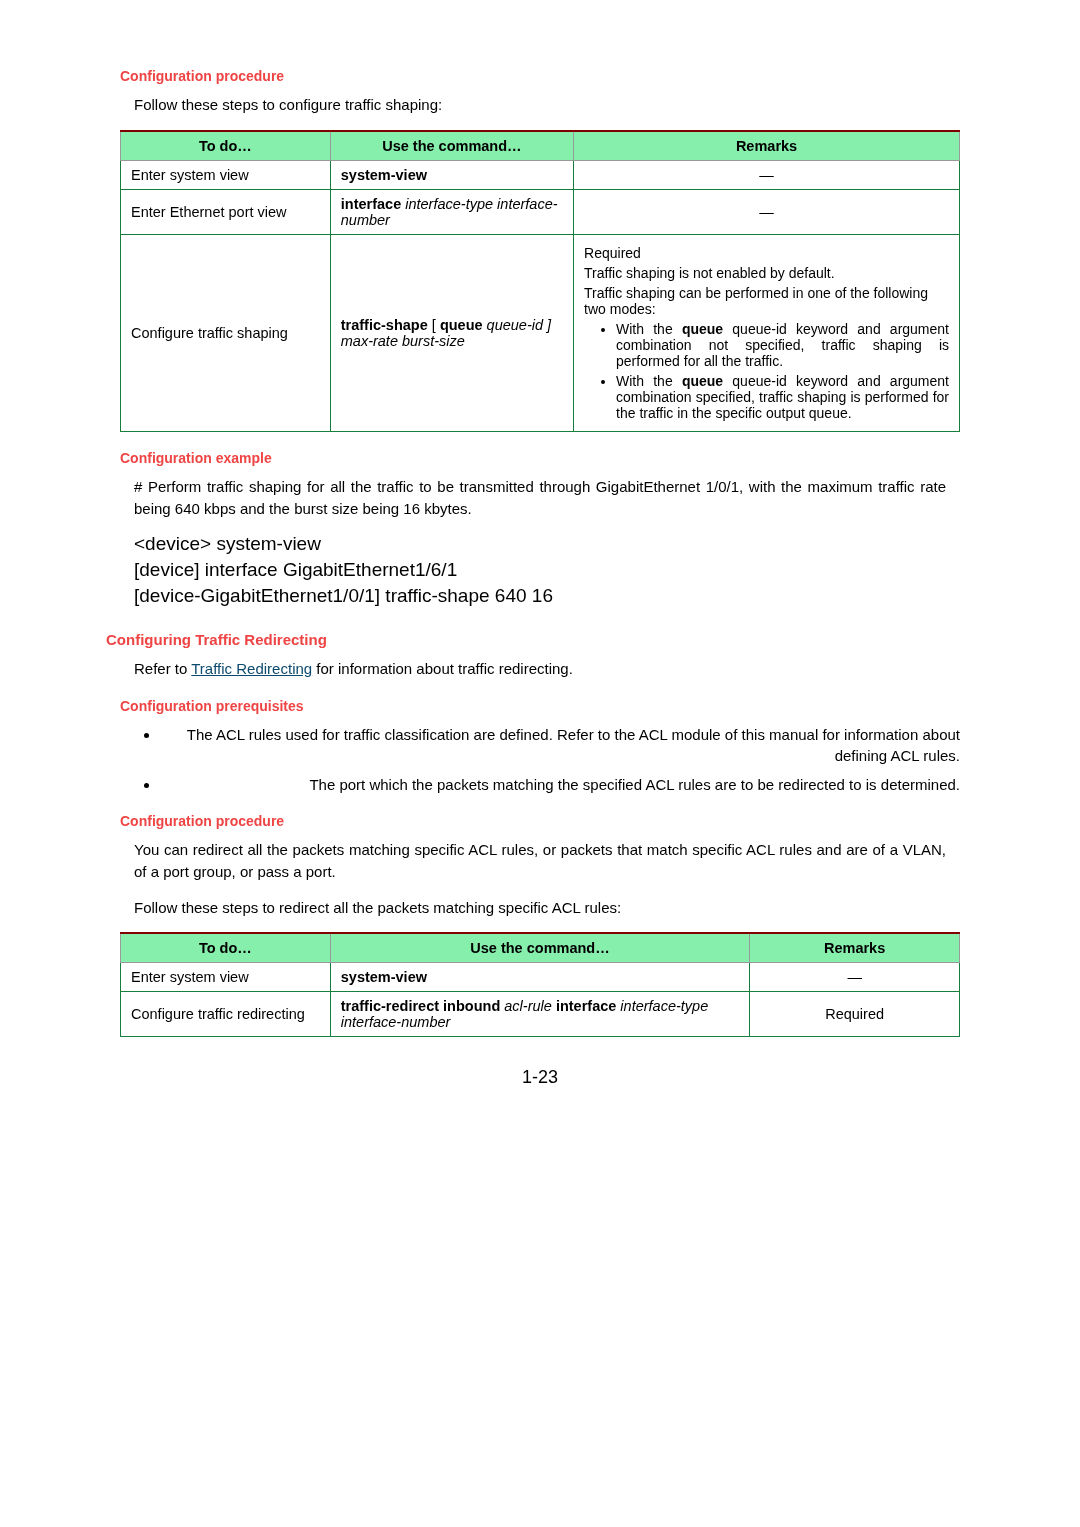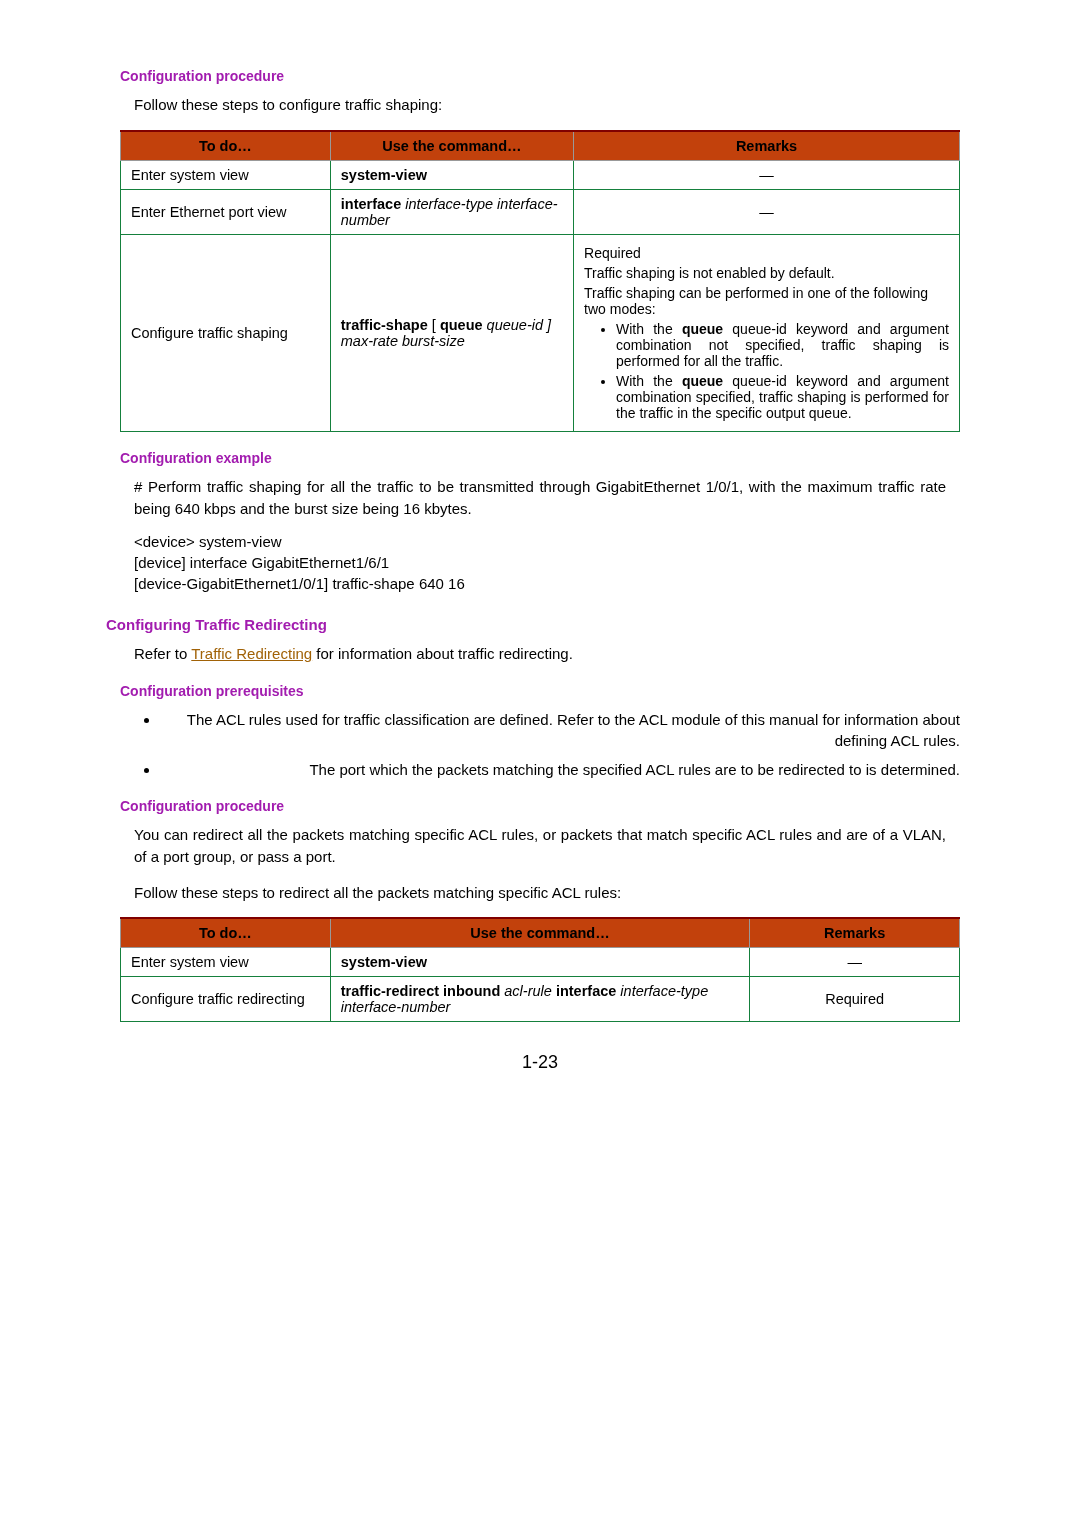--- a/index.html
+++ b/index.html
@@ -10,68 +10,68 @@
     color: #000;
     background: #fff;
   }
   .page {
     width: 1080px;
     margin: 0 auto;
     padding: 50px 120px 40px 120px;
     box-sizing: border-box;
   }
   .h-red {
-    color: #a21caf;
+    color: #ef4444;
     font-weight: bold;
     font-size: 14px;
     margin-top: 18px;
     margin-bottom: 10px;
   }
   .h-red.big {
     font-size: 15px;
   }
   .body-text {
     margin: 10px 14px 14px 14px;
     line-height: 1.45;
   }
   .body-text.justify {
     text-align: justify;
   }
   .code {
     font-family: Arial, sans-serif;
-    font-size: 15px;
+    font-size: 19px;
     margin: 4px 14px;
   }
   table {
     border-collapse: collapse;
     width: 100%;
     margin: 8px 0 16px 0;
     font-size: 14.5px;
   }
   th {
-    background: #c2410c;
+    background: #86efac;
     font-weight: bold;
     padding: 6px 8px;
     border: 1px solid #999;
     border-top: 2px solid #800000;
     text-align: center;
   }
   td {
     border: 1px solid #15803d;
     padding: 6px 10px;
     vertical-align: middle;
   }
   .remarks-cell {
     font-size: 14px;
   }
   .remarks-cell p { margin: 4px 0; }
   .remarks-cell ul { margin: 4px 0 4px 0; padding-left: 16px; }
   .remarks-cell li { text-align: justify; margin-bottom: 4px; margin-left: 16px; }
   .link {
-    color: #a16207;
+    color: #0c4a6e;
     text-decoration: underline;
   }
   ul.bullets {
     margin: 6px 0 10px 40px;
     padding: 0;
     text-align: right;
   }
   ul.bullets li {
     margin-bottom: 8px;
     line-height: 1.4;

